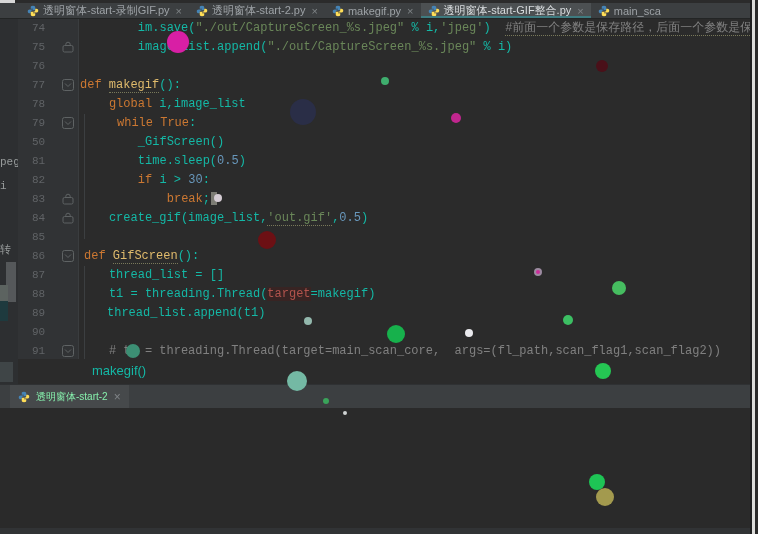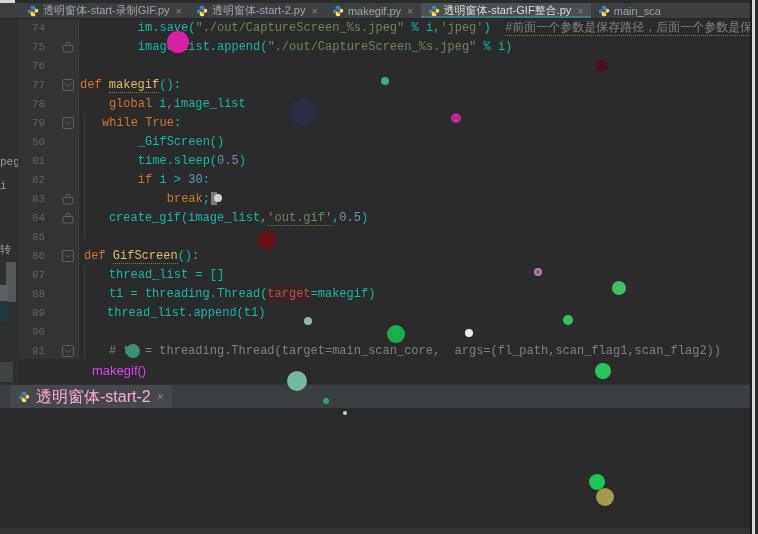--- a/index.html
+++ b/index.html
@@ -38,26 +38,26 @@
   .code-text{position:absolute;left:62px;top:0;}
   .tk-d{color:#14b8a6;} .tk-k{color:#cc7832;} .tk-f{color:#e0bb6c;}
   .tk-s{color:#6a8759;} .tk-n{color:#6897bb;} .tk-c{color:#808080;}
   .tk-t{color:#b3544d;background:#382423;}
   .wavy{border-bottom:1px dotted #79795a;padding-bottom:0px;}
   .caret-block{display:inline-block;width:6px;height:13px;background:#7c7c74;vertical-align:middle;margin-left:1px;}
   .iguide{position:absolute;width:1px;background:#3c3f41;}
 
   
   #crumb-bar{position:absolute;left:18px;top:359px;width:740px;height:25px;background:#2b2b2b;}
-  #crumb-label{position:absolute;left:74px;top:4px;color:#d946ef;font-size:13px;}
+  #crumb-label{position:absolute;left:74px;top:4px;color:#14b8a6;font-size:13px;}
 
   
   #run-bar{position:absolute;left:0px;top:384px;width:758px;height:24px;background:#3c3f41;border-top:1px solid #2f3133;}
   #run-tab{position:absolute;left:10px;top:0;height:24px;display:flex;align-items:center;gap:6px;padding:0 8px;background:#46494b;}
-  #run-tab-label{color:#f9a8d4;font-size:16px;white-space:nowrap;}
+  #run-tab-label{color:#86efac;font-size:10px;white-space:nowrap;}
   #run-tab-close{color:#7f8487;font-size:12px;}
 
   
   #console{position:absolute;left:0;top:408px;width:758px;height:120px;background:#2a2a2a;}
   #bottom-strip{position:absolute;left:0;top:528px;width:758px;height:6px;background:#313335;}
 
   
   #right-dark{position:absolute;left:750px;top:0;width:2px;height:534px;background:#1f2021;}
   #right-light{position:absolute;left:752px;top:0;width:3px;height:534px;background:#dcdcda;}
   #right-end{position:absolute;left:755px;top:0;width:3px;height:534px;background:#2a2a2a;}
@@ -139,21 +139,21 @@
             </svg></span><span class="code-text" style="padding-left: 57.84px;"><span class="tk-d">image_list.append(</span><span class="tk-s">"./out/CaptureScreen_%s.jpeg"</span><span class="tk-d"> % i)</span></span></div>
         <div class="code-row" style="top: 38px;"><span class="lnum">76</span><span class="code-text" style="padding-left: 0px;"></span></div>
         <div class="code-row" style="top: 57px;"><span class="lnum">77</span><span class="fold"><svg width="12" height="12" viewBox="0 0 12 12">
               <rect x="0.5" y="0.5" width="11" height="11" rx="2" fill="none" stroke="#5f6364"></rect>
               <path d="M3 4.5l3 3 3-3" stroke="#5f6364" fill="none"></path>
             </svg></span><span class="code-text" style="padding-left: 0px;"><span class="tk-k">def </span><span class="tk-f wavy">makegif</span><span class="tk-d">():</span></span></div>
         <div class="code-row" style="top: 76px;"><span class="lnum">78</span><span class="code-text" style="padding-left: 28.92px;"><span class="tk-k">global </span><span class="tk-d">i,image_list</span></span></div>
         <div class="code-row" style="top: 95px;"><span class="lnum">79</span><span class="fold"><svg width="12" height="12" viewBox="0 0 12 12">
               <rect x="0.5" y="0.5" width="11" height="11" rx="2" fill="none" stroke="#5f6364"></rect>
               <path d="M3 4.5l3 3 3-3" stroke="#5f6364" fill="none"></path>
-            </svg></span><span class="code-text" style="padding-left: 22px;"><span class="tk-k">while </span><span class="tk-k">True</span><span class="tk-d">:</span></span></div>
+            </svg></span><span class="code-text" style="padding-left: 37px;"><span class="tk-k">while </span><span class="tk-k">True</span><span class="tk-d">:</span></span></div>
         <div class="code-row" style="top: 114px;"><span class="lnum">50</span><span class="code-text" style="padding-left: 57.84px;"><span class="tk-d">_GifScreen()</span></span></div>
         <div class="code-row" style="top: 133px;"><span class="lnum">81</span><span class="code-text" style="padding-left: 57.84px;"><span class="tk-d">time.sleep(</span><span class="tk-n">0.5</span><span class="tk-d">)</span></span></div>
         <div class="code-row" style="top: 152px;"><span class="lnum">82</span><span class="code-text" style="padding-left: 57.84px;"><span class="tk-k">if </span><span class="tk-d">i &gt; </span><span class="tk-n">30</span><span class="tk-d">:</span></span></div>
         <div class="code-row" style="top: 171px;"><span class="lnum">83</span><span class="fold"><svg width="12" height="12" viewBox="0 0 12 12">
               <rect x="1" y="4.5" width="10" height="6.5" rx="1.5" fill="none" stroke="#5f6364"></rect>
               <path d="M3.8 4.5V3.4a2.2 2.2 0 014.4 0v1.1" fill="none" stroke="#5f6364"></path>
             </svg></span><span class="code-text" style="padding-left: 86.76px;"><span class="tk-k">break</span><span class="tk-d">;</span><span class="caret-block"></span></span></div>
         <div class="code-row" style="top: 190px;"><span class="lnum">84</span><span class="fold"><svg width="12" height="12" viewBox="0 0 12 12">
               <rect x="1" y="4.5" width="10" height="6.5" rx="1.5" fill="none" stroke="#5f6364"></rect>
               <path d="M3.8 4.5V3.4a2.2 2.2 0 014.4 0v1.1" fill="none" stroke="#5f6364"></path>

